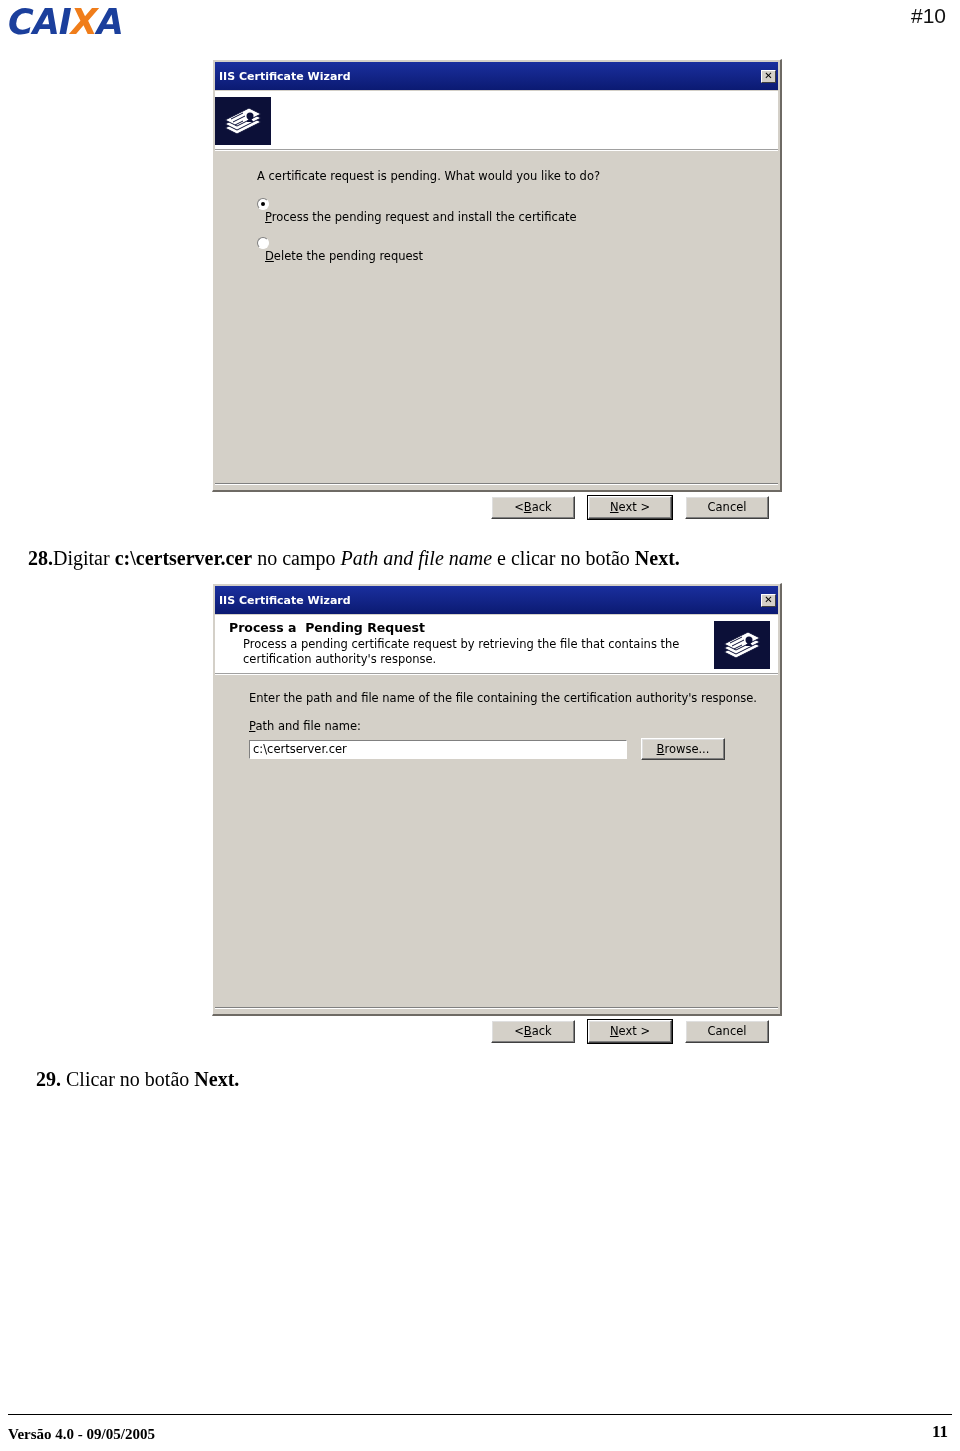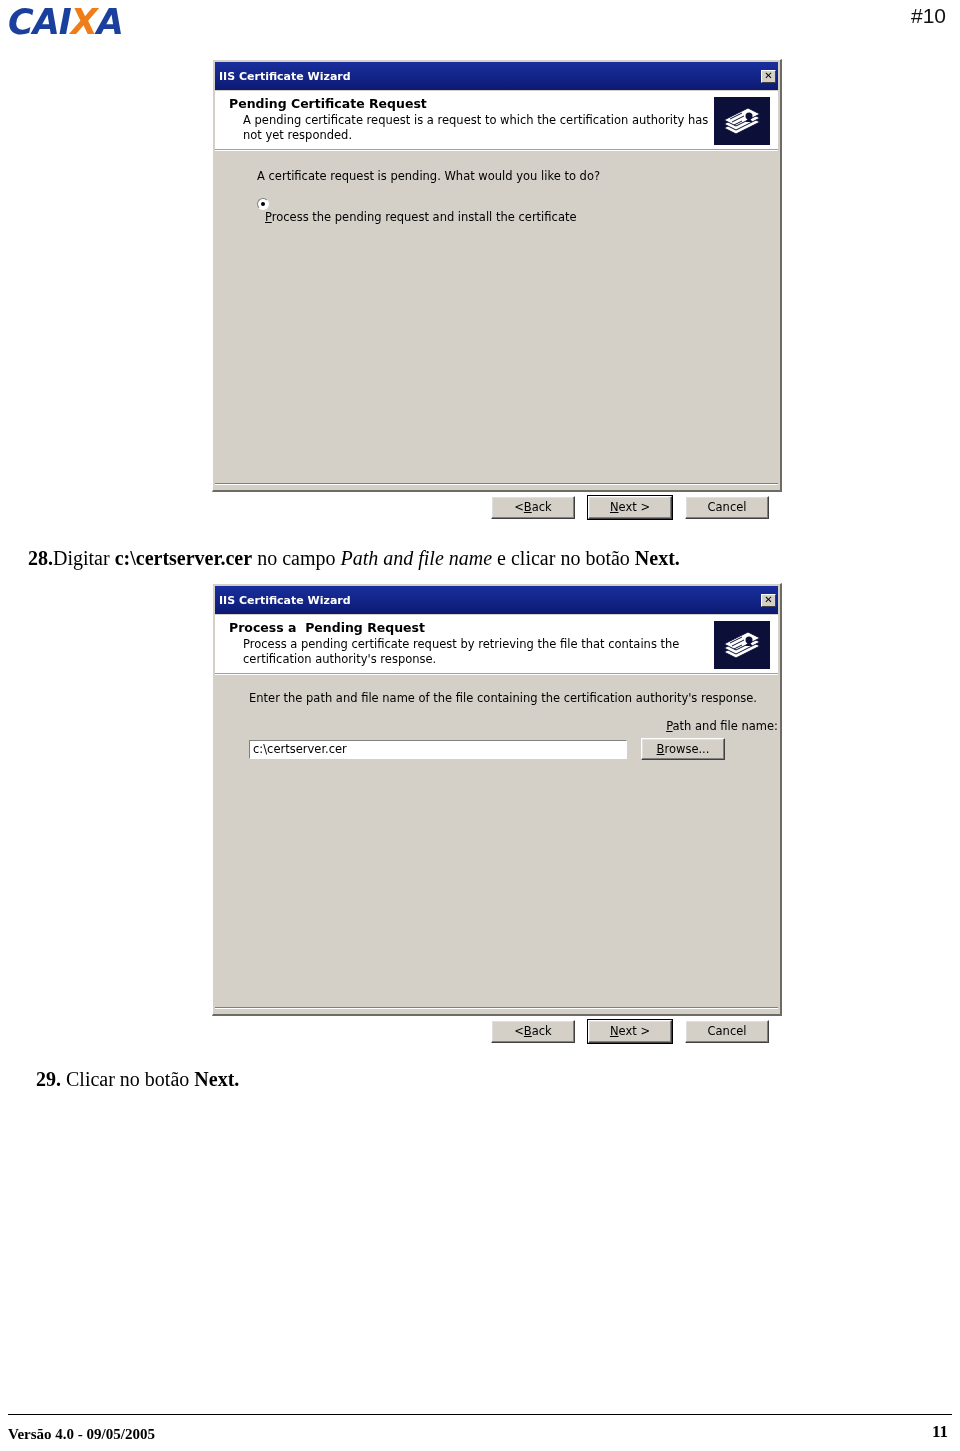--- a/index.html
+++ b/index.html
@@ -184,21 +184,20 @@
     margin-left: 8px;
     white-space: nowrap;
   }
   .acc { text-decoration: underline; }
 
   
   .field-label {
     font-size: 11.5px;
     color: #000000;
     line-height: 15px;
-    text-align: right;
   }
   .field-row {
     display: flex;
     align-items: center;
     margin-top: 4px;
   }
   .text-input {
     height: 19px;
     background: #ffffff;
     border-top: 1px solid #808080;
@@ -317,24 +316,20 @@
 </div>
 
 <div class="dialog" style="left:212px; top:59px; width:570px; height:433px;">
 
   <div class="titlebar">
     <div class="titlebar-text">IIS Certificate Wizard</div>
     <div class="close-btn">✕</div>
   </div>
 
   <div class="dlg-header">
-    <div class="dlg-header-text">
-      <div class="dlg-header-title">Pending Certificate Request</div>
-      <div class="dlg-header-desc">A pending certificate request is a request to which the certification authority has not yet responded.</div>
-    </div>
     <div class="dlg-header-icon">
       <svg width="40" height="34" viewBox="0 0 40 34" aria-hidden="true">
         <g fill="#ffffff" stroke="#0c1038" stroke-width="1">
           <polygon points="2,24 14,30 38,18 26,12"></polygon>
           <polygon points="2,20 14,26 38,14 26,8"></polygon>
           <polygon points="2,16 14,22 38,10 26,4"></polygon>
         </g>
         <g stroke="#0c1038" stroke-width="1" fill="none">
           <line x1="8" y1="15" x2="20" y2="9"></line>
           <line x1="10" y1="18" x2="22" y2="12"></line>
@@ -347,20 +342,24 @@
   </div>
 
   <div class="dlg-body" style="height:333px; padding:18px 0 0 42px; box-sizing:border-box;">
     <div class="body-text">A certificate request is pending. What would you like to do?</div>
 
     <div class="radio-row" style="margin-top:13px;">
       <span class="radio-dot checked"></span>
       <span class="radio-label"><span class="acc">P</span><span>rocess the pending request and install the certificate</span></span>
     </div>
 
+    <div class="radio-row" style="margin-top:12px;">
+      <span class="radio-dot"></span>
+      <span class="radio-label"><span class="acc">D</span><span>elete the pending request</span></span>
+    </div>
   </div>
 
   <div class="groove" style="margin:0 2px;"></div>
 
   <div class="button-strip" style="height:44px;">
     <div class="btn" style="width:84px; height:23px;">
       <span>&lt; </span>
         <span class="acc">B</span>
         <span>ack</span>
     </div>

